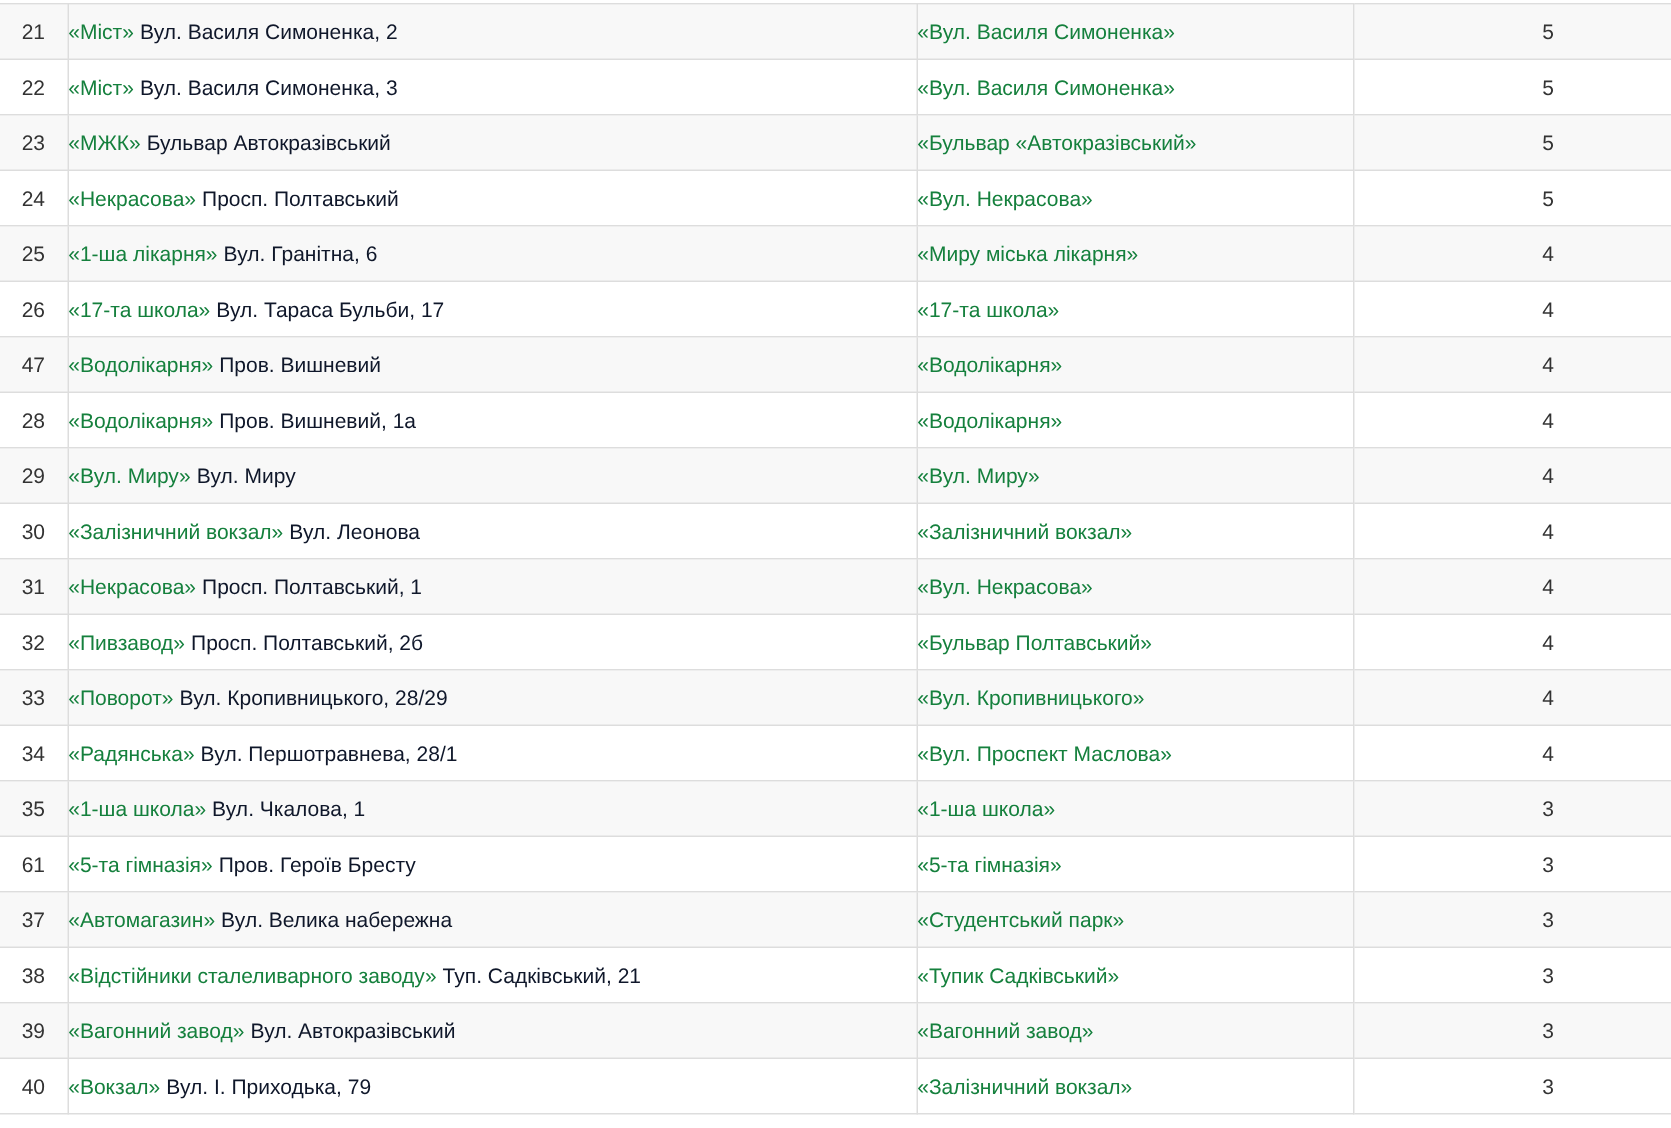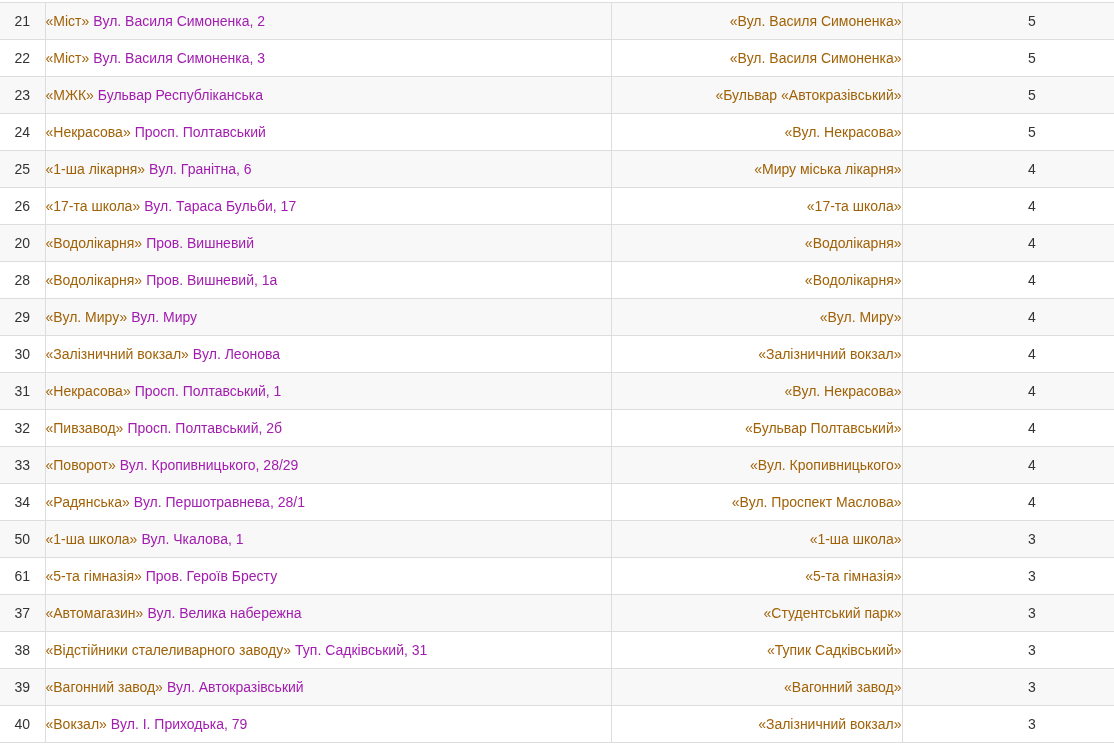--- a/index.html
+++ b/index.html
@@ -25,29 +25,29 @@
     color: #333333;
     padding: 0;
     background: #ffffff;
     white-space: nowrap;
     overflow: hidden;
   }
   table.stops td:first-child { border-left: none; }
   tr.stripe td { background: #f8f8f8; }
   td.c-num   { width: 45px;  text-align: center; }
   td.c-name  { width: 566px; padding-left: 10px; }
-  td.c-stop  { width: 291px; padding-left: 10px; text-align: right; }
+  td.c-stop  { width: 291px; padding-left: 10px; }
   td.c-count { width: 260px; text-align: center; }
   a.stop-link {
-    color: #a16207;
+    color: #15803d;
     text-decoration: none;
     cursor: pointer;
   }
   span.addr {
-    color: #a21caf;
+    color: #0f172a;
     margin-left: 4px;
   }
 </style>
 </head>
 <body>
 
 <div class="viewport">
   <table class="stops">
     <colgroup>
       <col style="width:45px">
@@ -63,21 +63,21 @@
     <td class="c-count">5</td>
   </tr>
         <tr>
     <td class="c-num">22</td>
     <td class="c-name"><a class="stop-link">«Міст»</a><span class="addr">Вул. Василя Симоненка, 3</span></td>
     <td class="c-stop"><a class="stop-link">«Вул. Василя Симоненка»</a></td>
     <td class="c-count">5</td>
   </tr>
         <tr class="stripe">
     <td class="c-num">23</td>
-    <td class="c-name"><a class="stop-link">«МЖК»</a><span class="addr">Бульвар Республіканська</span></td>
+    <td class="c-name"><a class="stop-link">«МЖК»</a><span class="addr">Бульвар Автокразівський</span></td>
     <td class="c-stop"><a class="stop-link">«Бульвар «Автокразівський»</a></td>
     <td class="c-count">5</td>
   </tr>
         <tr>
     <td class="c-num">24</td>
     <td class="c-name"><a class="stop-link">«Некрасова»</a><span class="addr">Просп. Полтавський</span></td>
     <td class="c-stop"><a class="stop-link">«Вул. Некрасова»</a></td>
     <td class="c-count">5</td>
   </tr>
         <tr class="stripe">
@@ -86,21 +86,21 @@
     <td class="c-stop"><a class="stop-link">«Миру міська лікарня»</a></td>
     <td class="c-count">4</td>
   </tr>
         <tr>
     <td class="c-num">26</td>
     <td class="c-name"><a class="stop-link">«17-та школа»</a><span class="addr">Вул. Тараса Бульби, 17</span></td>
     <td class="c-stop"><a class="stop-link">«17-та школа»</a></td>
     <td class="c-count">4</td>
   </tr>
         <tr class="stripe">
-    <td class="c-num">20</td>
+    <td class="c-num">47</td>
     <td class="c-name"><a class="stop-link">«Водолікарня»</a><span class="addr">Пров. Вишневий</span></td>
     <td class="c-stop"><a class="stop-link">«Водолікарня»</a></td>
     <td class="c-count">4</td>
   </tr>
         <tr>
     <td class="c-num">28</td>
     <td class="c-name"><a class="stop-link">«Водолікарня»</a><span class="addr">Пров. Вишневий, 1а</span></td>
     <td class="c-stop"><a class="stop-link">«Водолікарня»</a></td>
     <td class="c-count">4</td>
   </tr>
@@ -134,40 +134,40 @@
     <td class="c-stop"><a class="stop-link">«Вул. Кропивницького»</a></td>
     <td class="c-count">4</td>
   </tr>
         <tr>
     <td class="c-num">34</td>
     <td class="c-name"><a class="stop-link">«Радянська»</a><span class="addr">Вул. Першотравнева, 28/1</span></td>
     <td class="c-stop"><a class="stop-link">«Вул. Проспект Маслова»</a></td>
     <td class="c-count">4</td>
   </tr>
         <tr class="stripe">
-    <td class="c-num">50</td>
+    <td class="c-num">35</td>
     <td class="c-name"><a class="stop-link">«1-ша школа»</a><span class="addr">Вул. Чкалова, 1</span></td>
     <td class="c-stop"><a class="stop-link">«1-ша школа»</a></td>
     <td class="c-count">3</td>
   </tr>
         <tr>
     <td class="c-num">61</td>
     <td class="c-name"><a class="stop-link">«5-та гімназія»</a><span class="addr">Пров. Героїв Бресту</span></td>
     <td class="c-stop"><a class="stop-link">«5-та гімназія»</a></td>
     <td class="c-count">3</td>
   </tr>
         <tr class="stripe">
     <td class="c-num">37</td>
     <td class="c-name"><a class="stop-link">«Автомагазин»</a><span class="addr">Вул. Велика набережна</span></td>
     <td class="c-stop"><a class="stop-link">«Студентський парк»</a></td>
     <td class="c-count">3</td>
   </tr>
         <tr>
     <td class="c-num">38</td>
-    <td class="c-name"><a class="stop-link">«Відстійники сталеливарного заводу»</a><span class="addr">Туп. Садківський, 31</span></td>
+    <td class="c-name"><a class="stop-link">«Відстійники сталеливарного заводу»</a><span class="addr">Туп. Садківський, 21</span></td>
     <td class="c-stop"><a class="stop-link">«Тупик Садківський»</a></td>
     <td class="c-count">3</td>
   </tr>
         <tr class="stripe">
     <td class="c-num">39</td>
     <td class="c-name"><a class="stop-link">«Вагонний завод»</a><span class="addr">Вул. Автокразівський</span></td>
     <td class="c-stop"><a class="stop-link">«Вагонний завод»</a></td>
     <td class="c-count">3</td>
   </tr>
         <tr>

